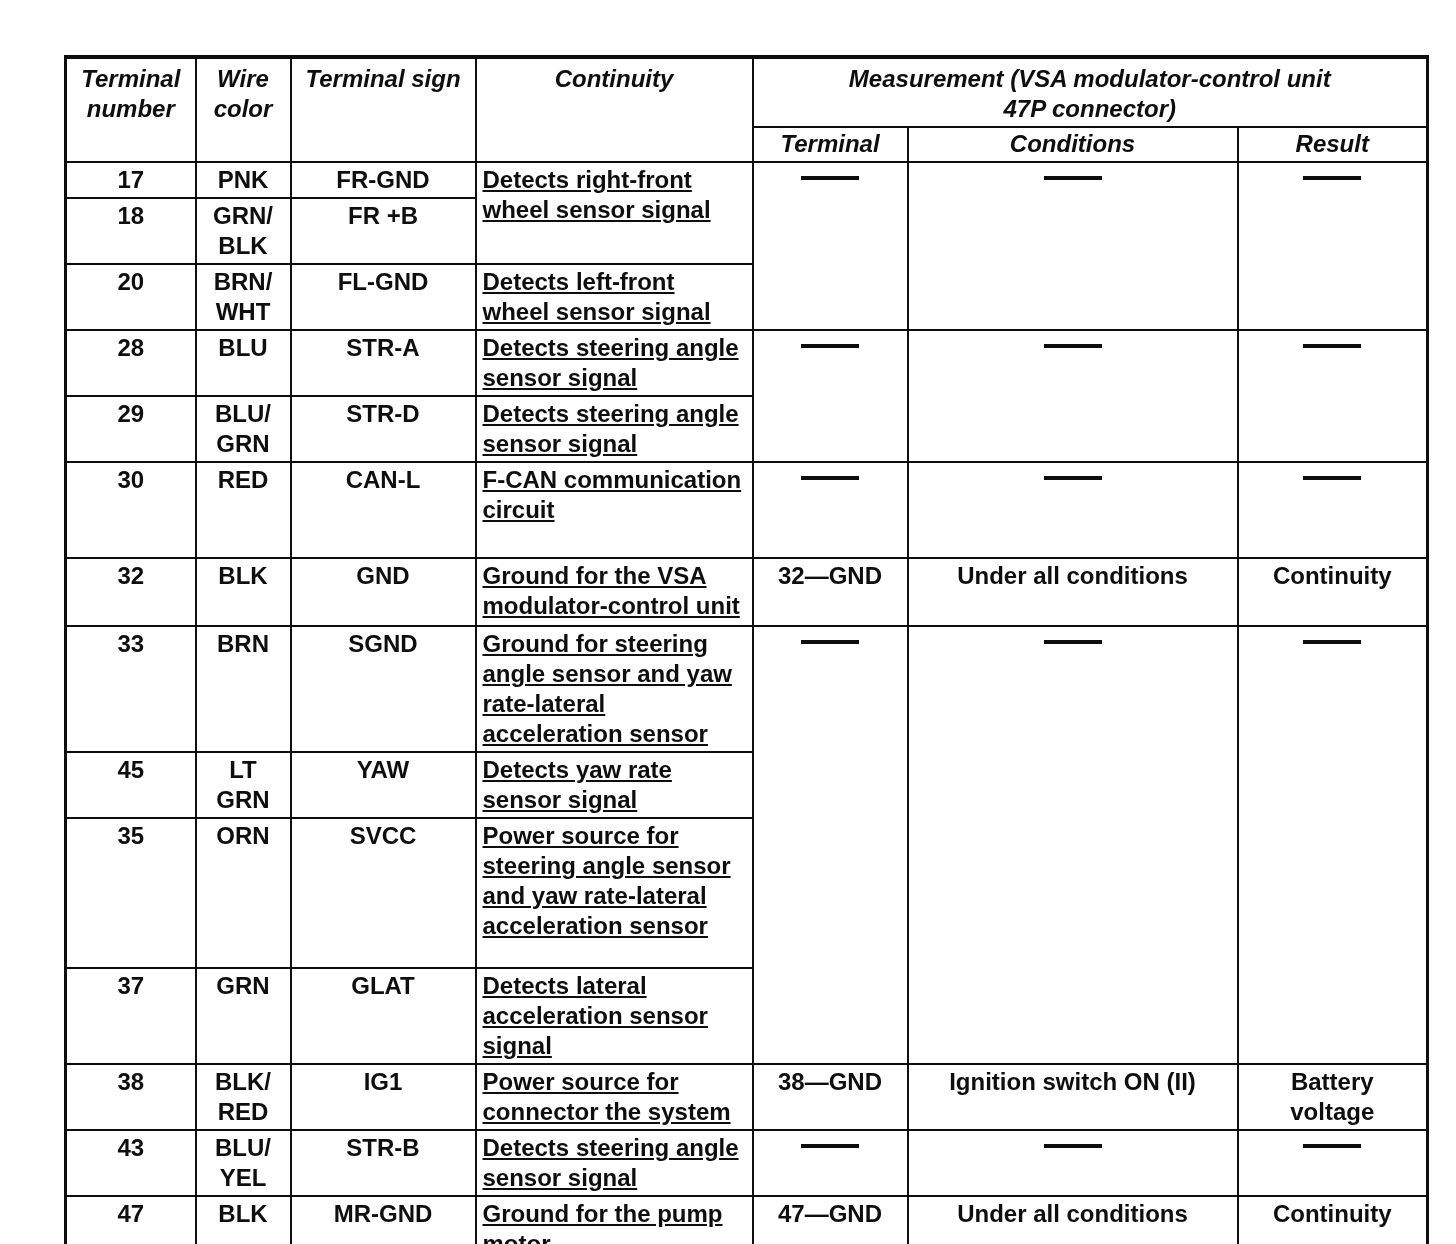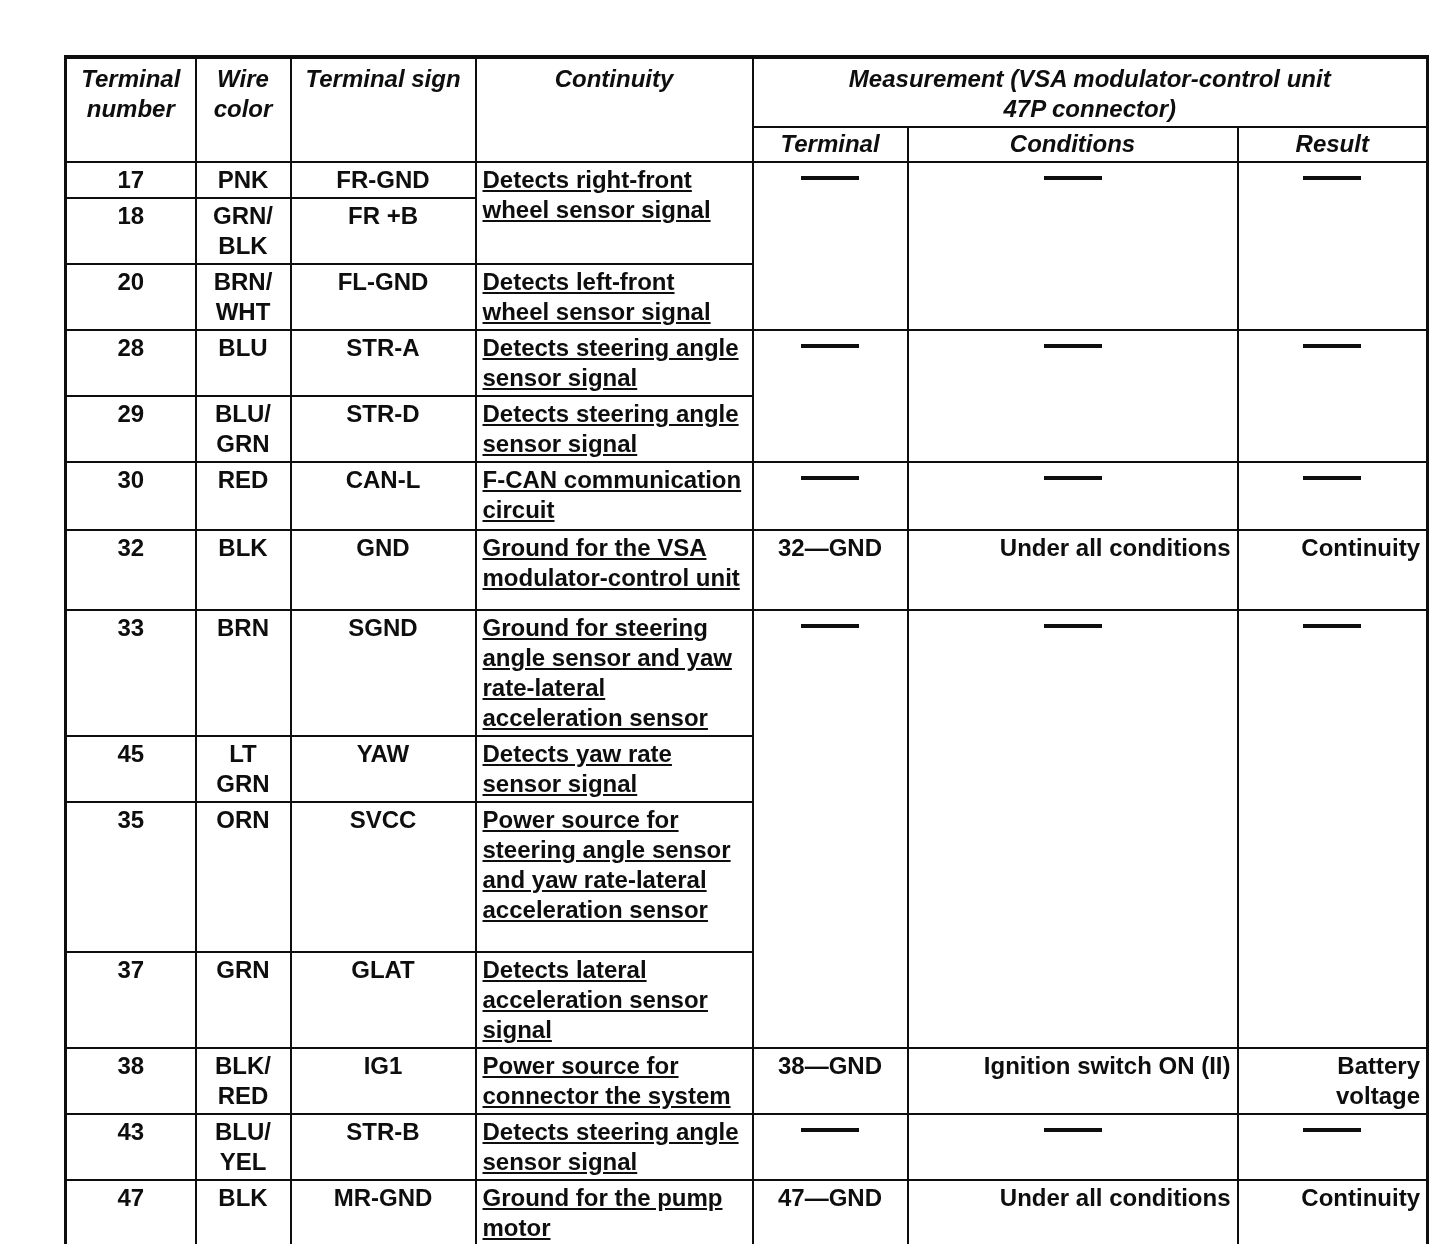--- a/index.html
+++ b/index.html
@@ -29,35 +29,35 @@
     font-weight:700;
     font-size:24px;
     line-height:30px;
     color:#0e0e0e;
     padding:2px 6px;
     overflow:hidden;
   }
   
   .c{text-align:center;}
   .d{text-align:left;padding:2px 8px 2px 12px;text-decoration:underline;}
-  .lt{text-align:right;padding:4px 8px 4px 14px;}
+  .lt{text-align:center;padding:4px 8px 4px 14px;}
   .pre{white-space:pre-line;}
   
   .tt thead th{vertical-align:top;padding-top:5px;font-style:italic;}
   tr.rh1{height:58px;}
   tr.rh2{height:32px;}
   tr.rh2 th{padding-top:1px;}
   
   tr.r17{height:33px;}
   tr.r18{height:60px;}
   tr.r20{height:60px;}
   tr.r28{height:60px;}
   tr.r29{height:60px;}
-  tr.r30{height:68px;}
-  tr.r32{height:80px;}
+  tr.r30{height:96px;}
+  tr.r32{height:68px;}
   tr.r33{height:124px;}
   tr.r34{height:62px;}
   tr.r35{height:150px;}
   tr.r37{height:92px;}
   tr.r38{height:60px;}
   tr.r43{height:62px;}
   tr.r47{height:62px;}
   
   .dash{
     width:58px;

